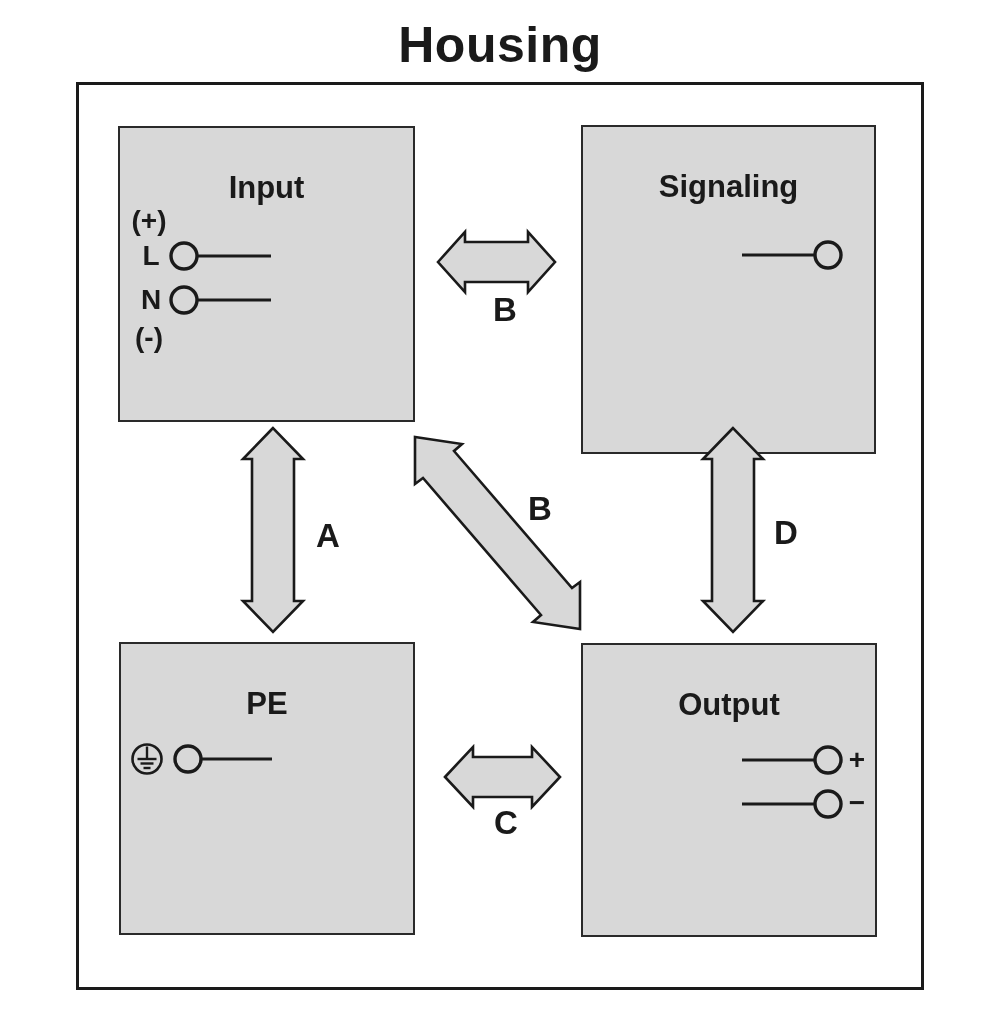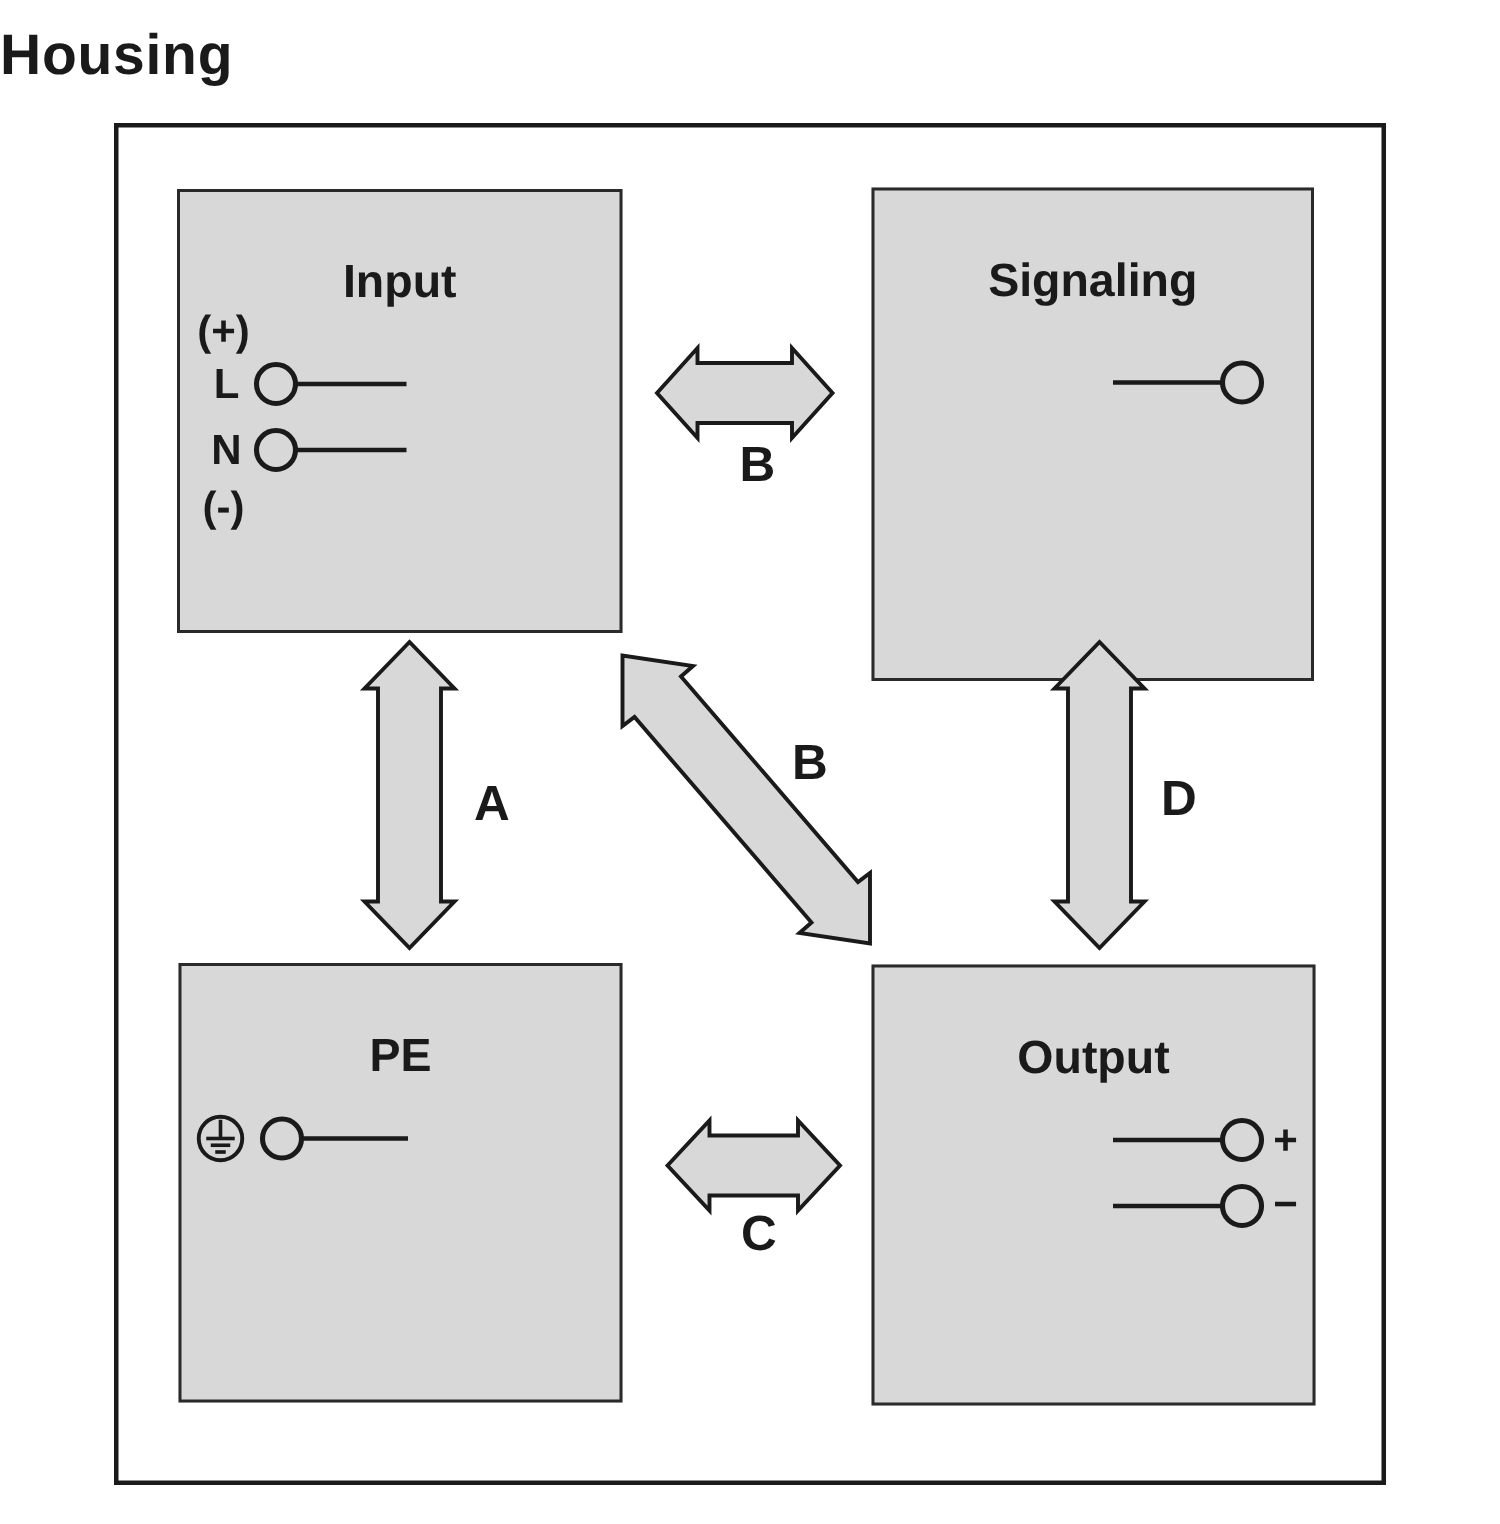--- a/index.html
+++ b/index.html
@@ -8,21 +8,22 @@
     width: 1000px;
     height: 1016px;
     background: #ffffff;
     font-family: "Liberation Sans", sans-serif;
     color: #1a1a1a;
     overflow: hidden;
   }
   .diagram-title {
     position: absolute;
     left: 0; right: 0; top: 16px;
-    font-size: 38px;
+    text-align: center;
+    font-size: 50px;
     font-weight: bold;
     letter-spacing: 0.5px;
   }
   .housing {
     position: absolute;
     left: 76px; top: 82px;
     width: 848px; height: 908px;
     border: 3px solid #1a1a1a;
     box-sizing: border-box;
   }

